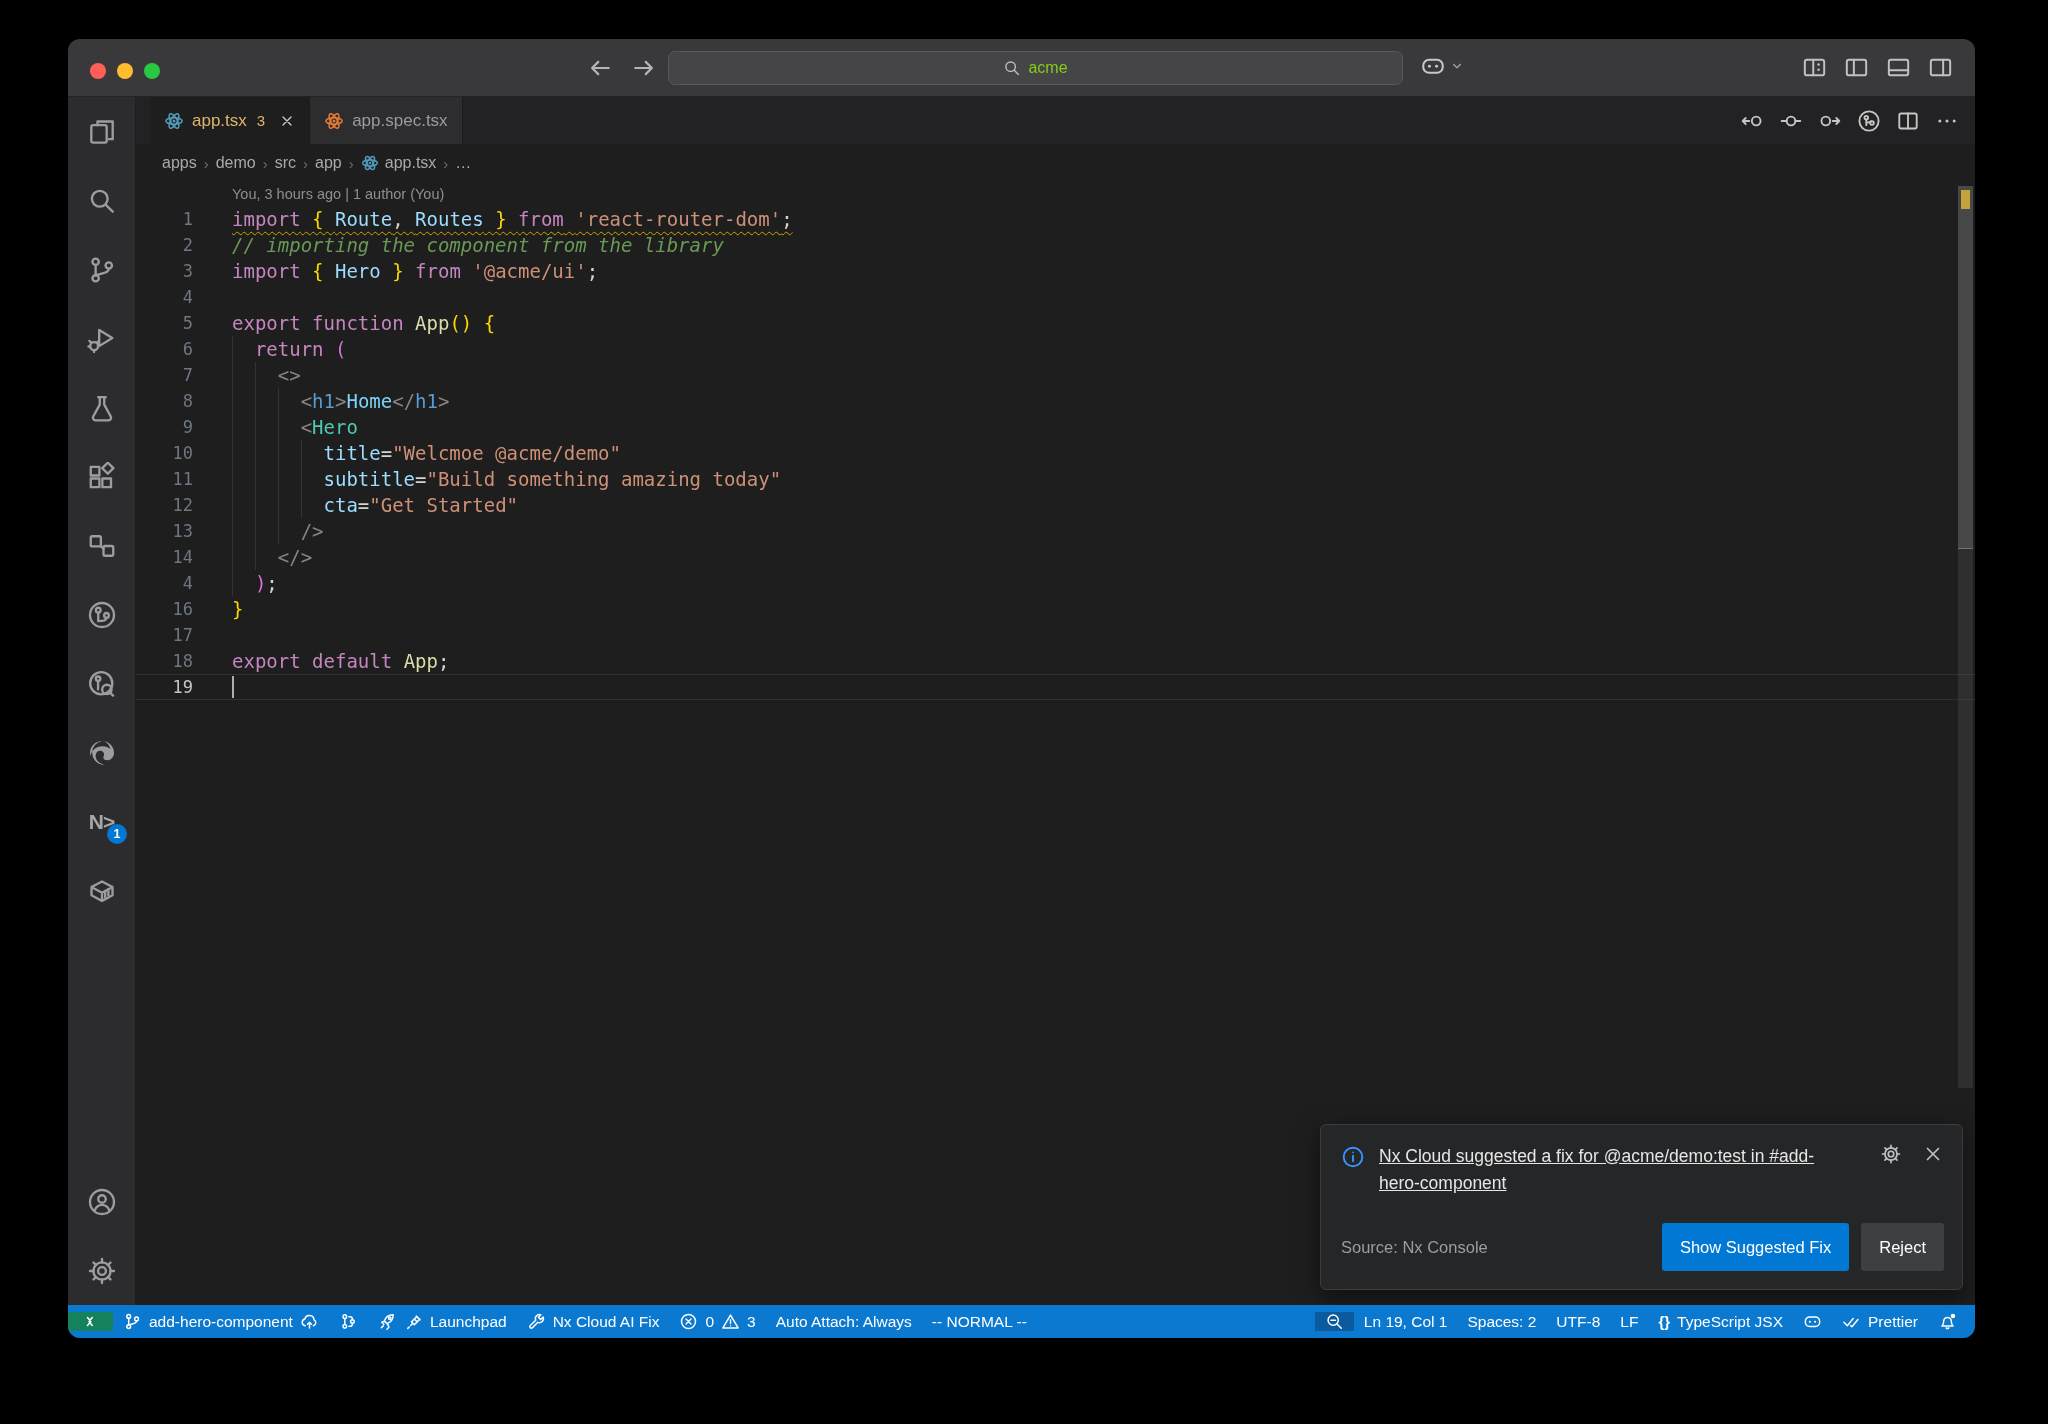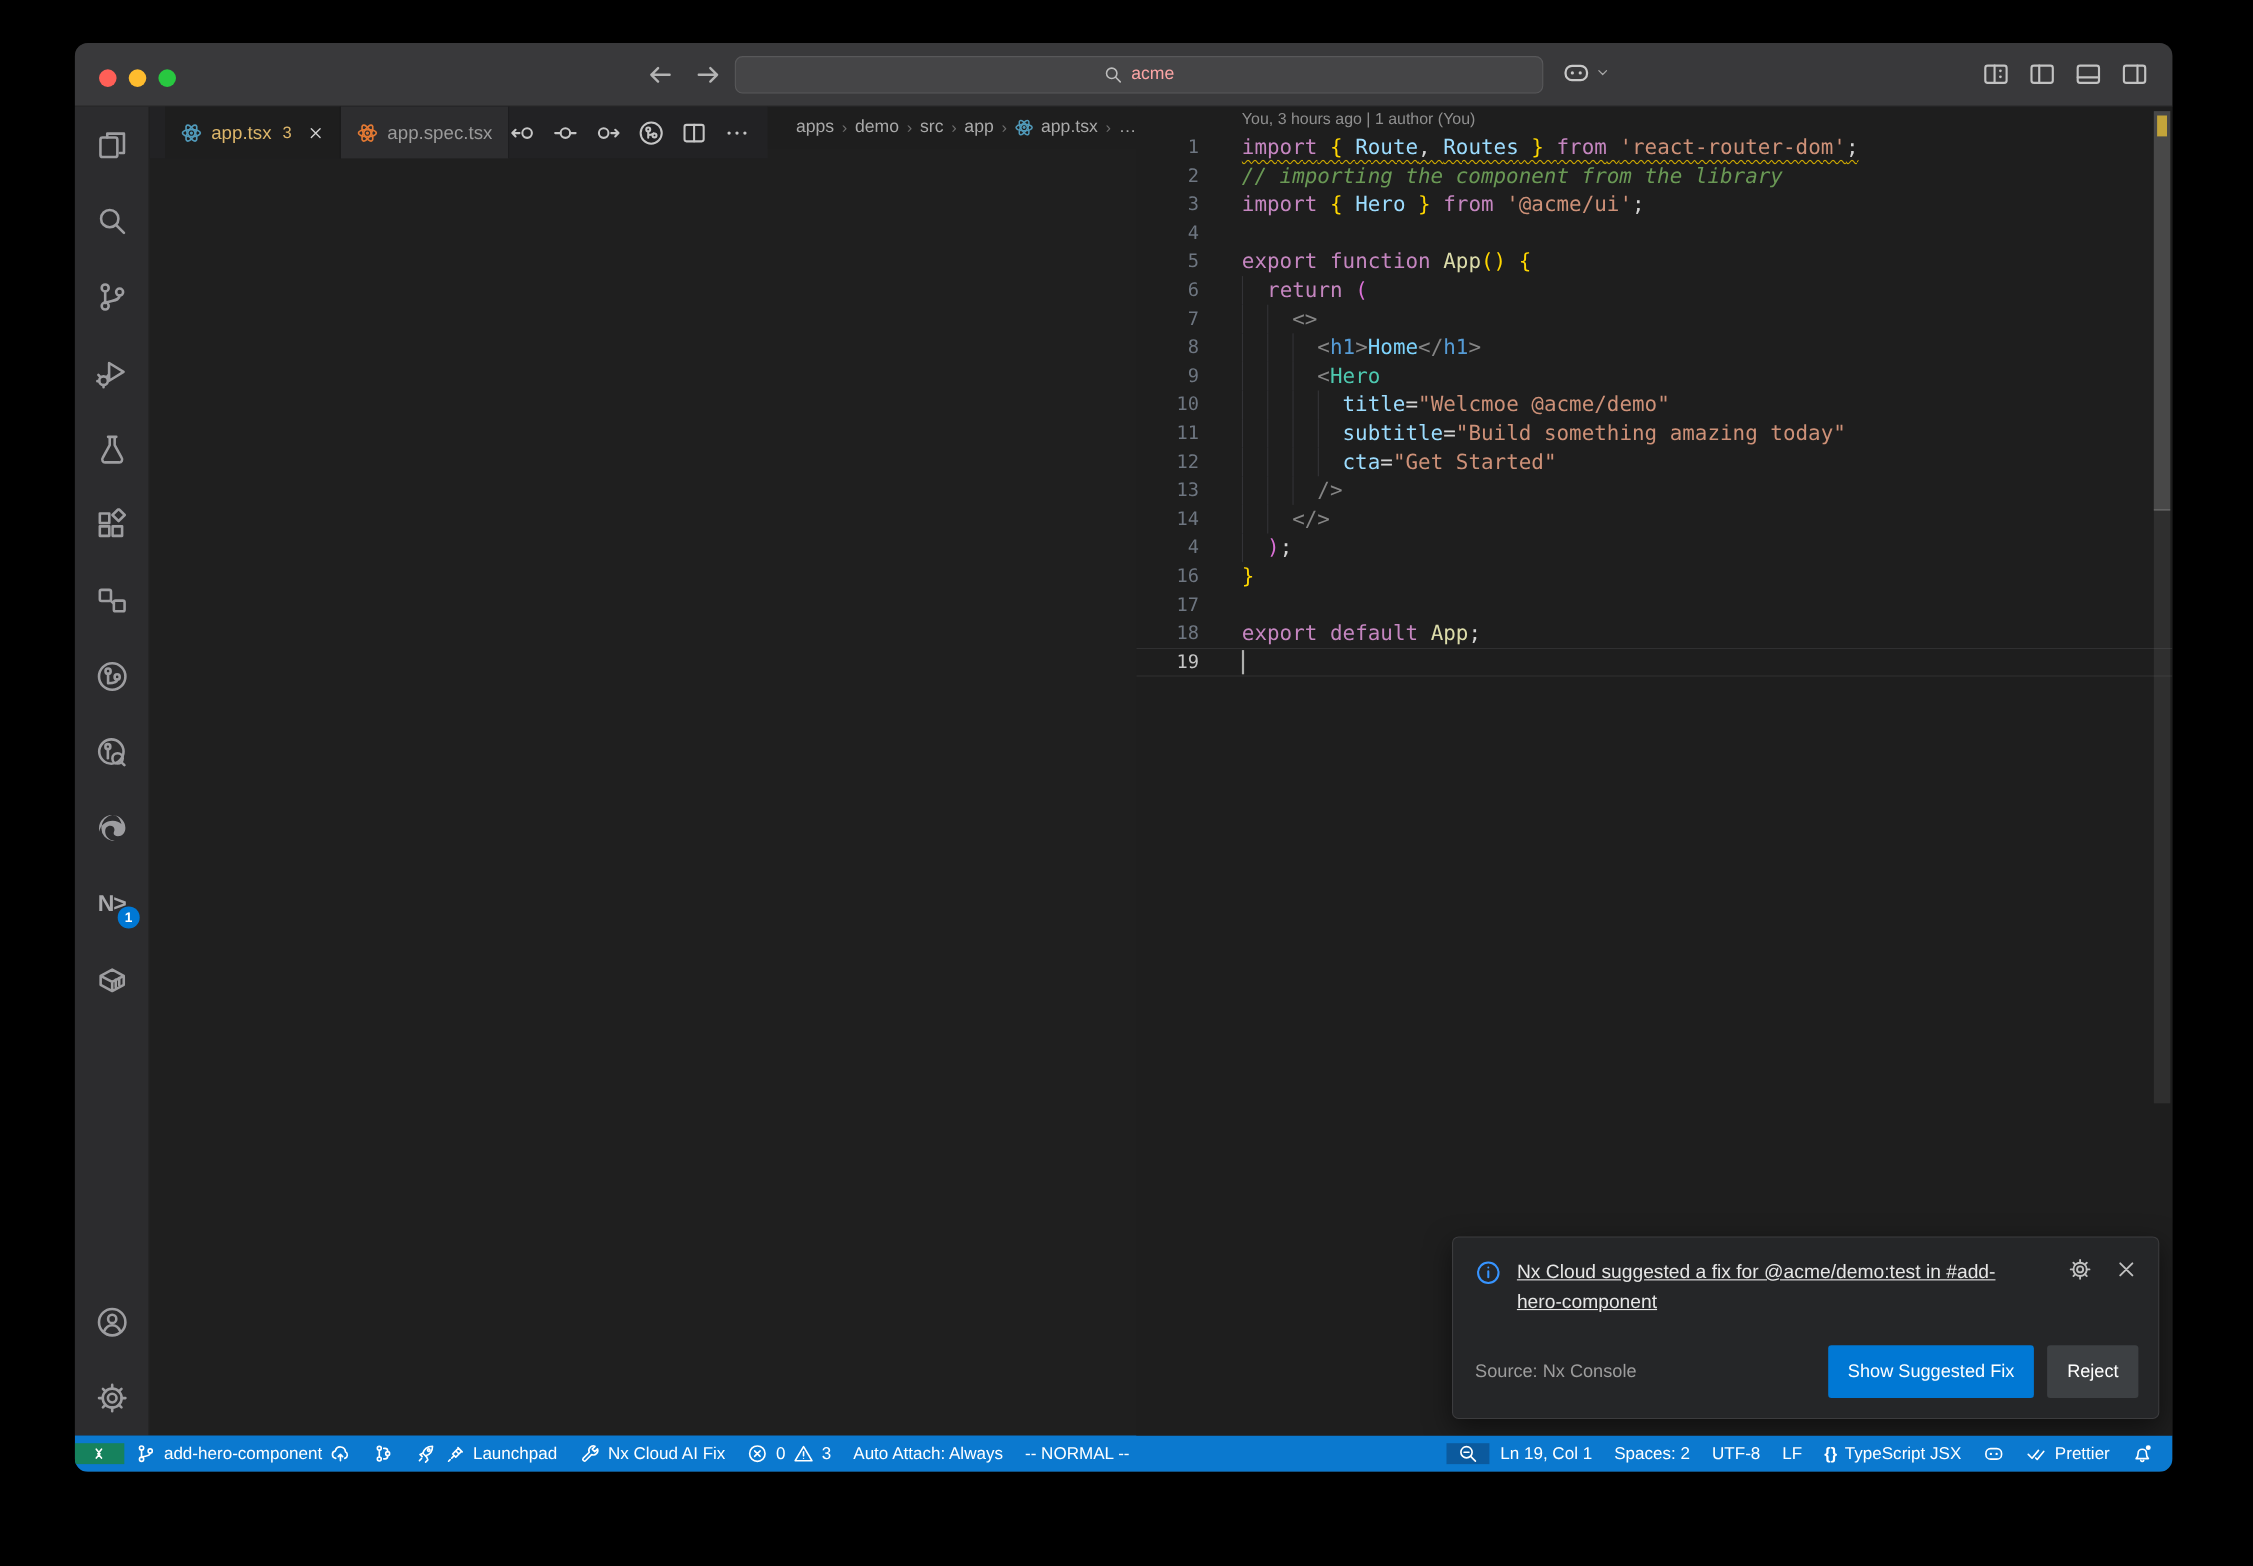--- a/index.html
+++ b/index.html
@@ -13,21 +13,21 @@
   .titlebar { position:relative; height:58px; flex:0 0 58px; background:#39393b;
               border-bottom:1px solid #242425; }
   .lights { position:absolute; left:22px; top:24px; display:flex; gap:11px; }
   .light { width:16px; height:16px; border-radius:50%; }
   .l-close{ background:#ff5f57; } .l-min{ background:#febc2e; } .l-zoom{ background:#28c840; }
   .nav-arrows { position:absolute; left:518px; top:15px; display:flex; gap:16px; color:#b4b4b4; }
   .nav-arrows .icn { width:28px; height:28px; }
   .cmd-center { position:absolute; left:600px; top:12px; width:735px; height:34px;
                 background:#454547; border:1px solid #58585a; border-radius:7px;
                 display:flex; align-items:center; justify-content:center; gap:7px;
-                color:#fca5a5; font-size:16px; }
+                color:#84cc16; font-size:16px; }
   .cmd-center .icn { width:18px; height:18px; color:#bdbdbd; }
   .copilot-btn { position:absolute; left:1352px; top:14px; display:flex; align-items:center;
                  gap:4px; color:#c8c8c8; }
   .copilot-btn .icn { width:26px; height:26px; }
   .copilot-btn .chev { width:14px; height:14px; color:#a8a8a8; }
   .layout-controls { position:absolute; right:22px; top:16px; display:flex; gap:17px; color:#c2c2c2; }
   .layout-controls .icn { width:25px; height:25px; }
 
   .main { flex:1; display:flex; min-height:0; }
 
@@ -36,21 +36,21 @@
                  display:flex; flex-direction:column; }
   .ab-icon { height:69px; display:flex; align-items:center; justify-content:center;
              color:#9d9da0; position:relative; }
   .ab-icon .icn { width:30px; height:30px; }
   .ab-spacer { flex:1; }
   .nx-glyph { font-weight:800; font-size:21px; letter-spacing:-1px; color:#a8a8ab; }
   .ab-badge { position:absolute; right:8px; bottom:12px; min-width:20px; height:20px;
               border-radius:10px; background:var(--accent); color:#fff; font-size:12.5px;
               font-weight:700; display:flex; align-items:center; justify-content:center; }
 
-  .editor-col { flex:1; display:flex; min-width:0; position:relative;border-radius:18px; }
+  .editor-col { flex:1; display:flex; flex-direction:column; min-width:0; position:relative;border-radius:18px; }
 
   
   .tabstrip { height:47px; flex:0 0 47px; background:#222224; display:flex; align-items:stretch; }
   .tabs { display:flex; margin-left:14px; }
   .tab { display:flex; align-items:center; gap:8px; padding:0 14px; font-size:17px;
          border-right:1px solid #1b1b1c; background:#2d2d2f; color:#9b9b9b; }
   .tab.active { background:#1e1e1e; color:#ddb66a; }
   .tab .badge { font-size:15px; margin-left:2px; }
   .tab .close { width:16px; height:16px; margin-left:6px; color:#d0d0d0; }
   .tab.active .tab-label, .tab .tab-label { white-space:nowrap; }

